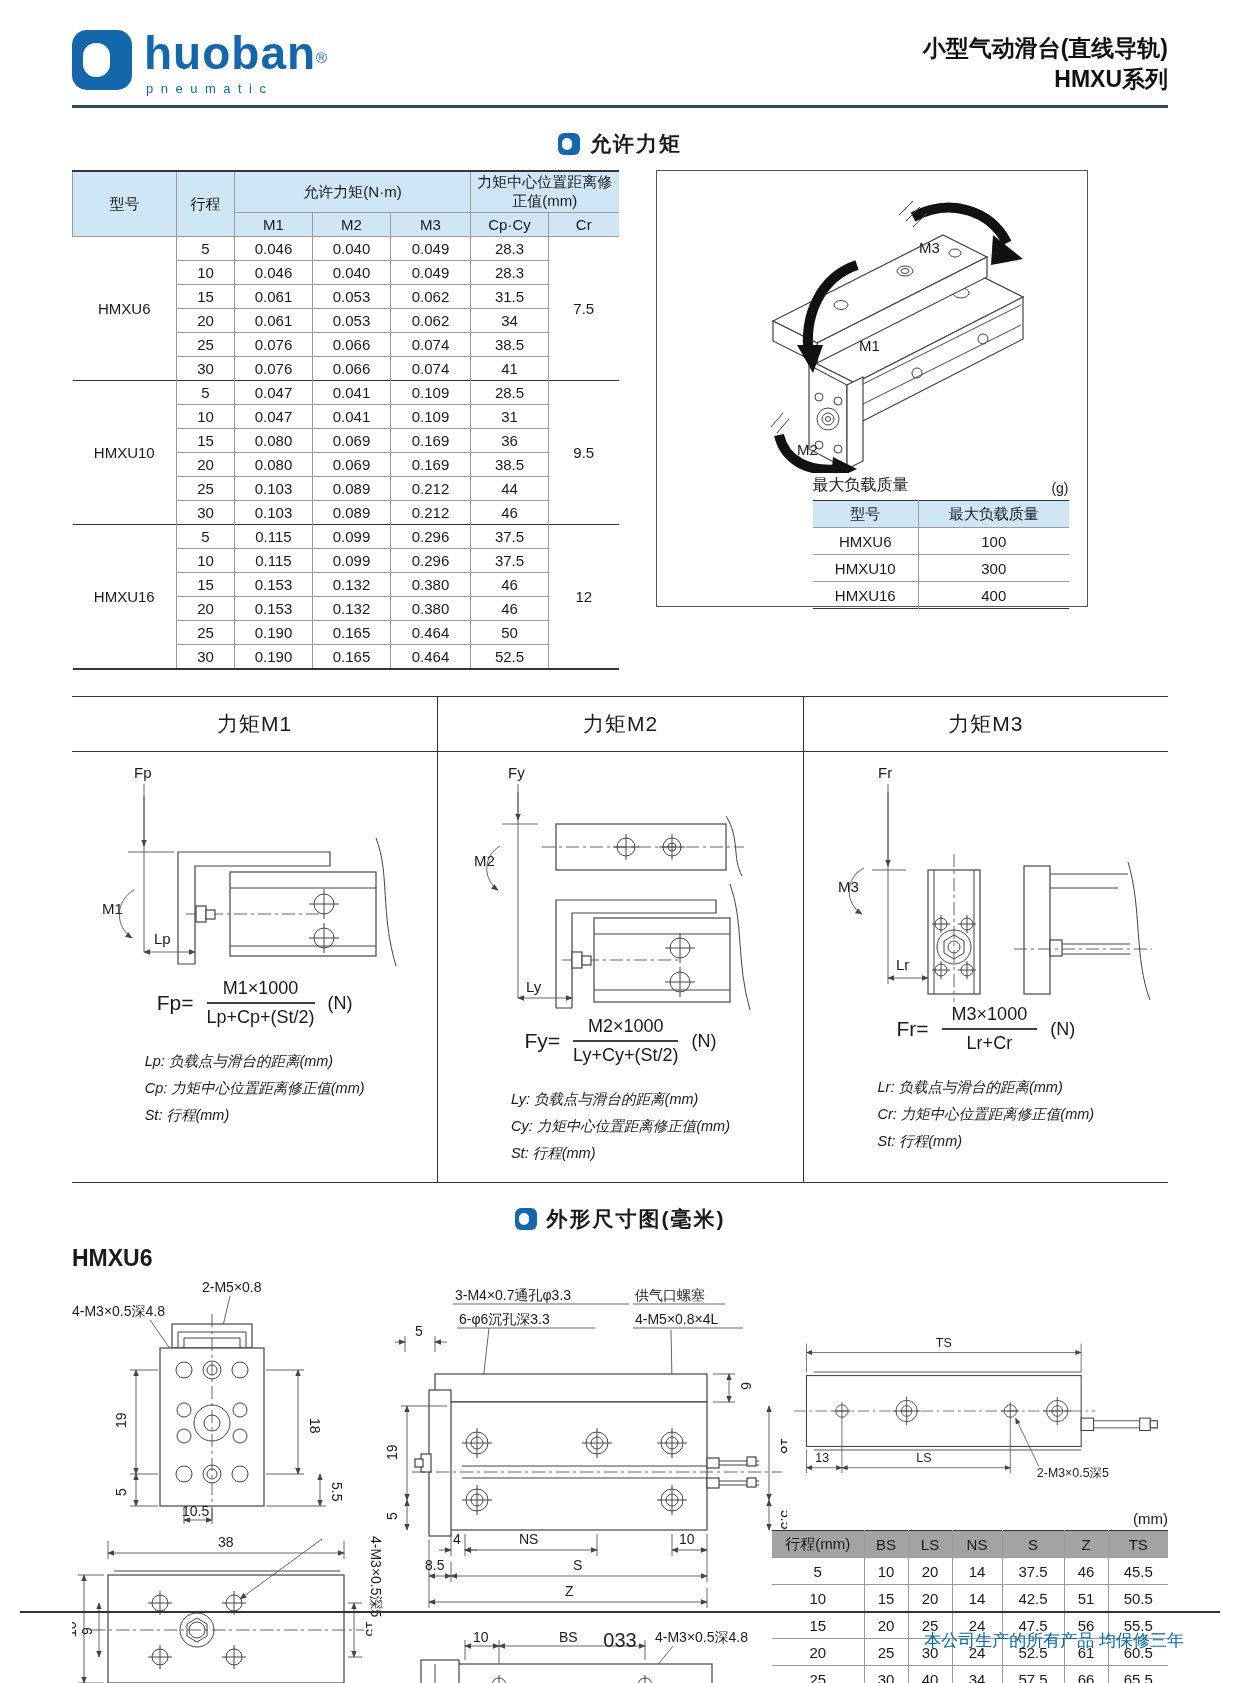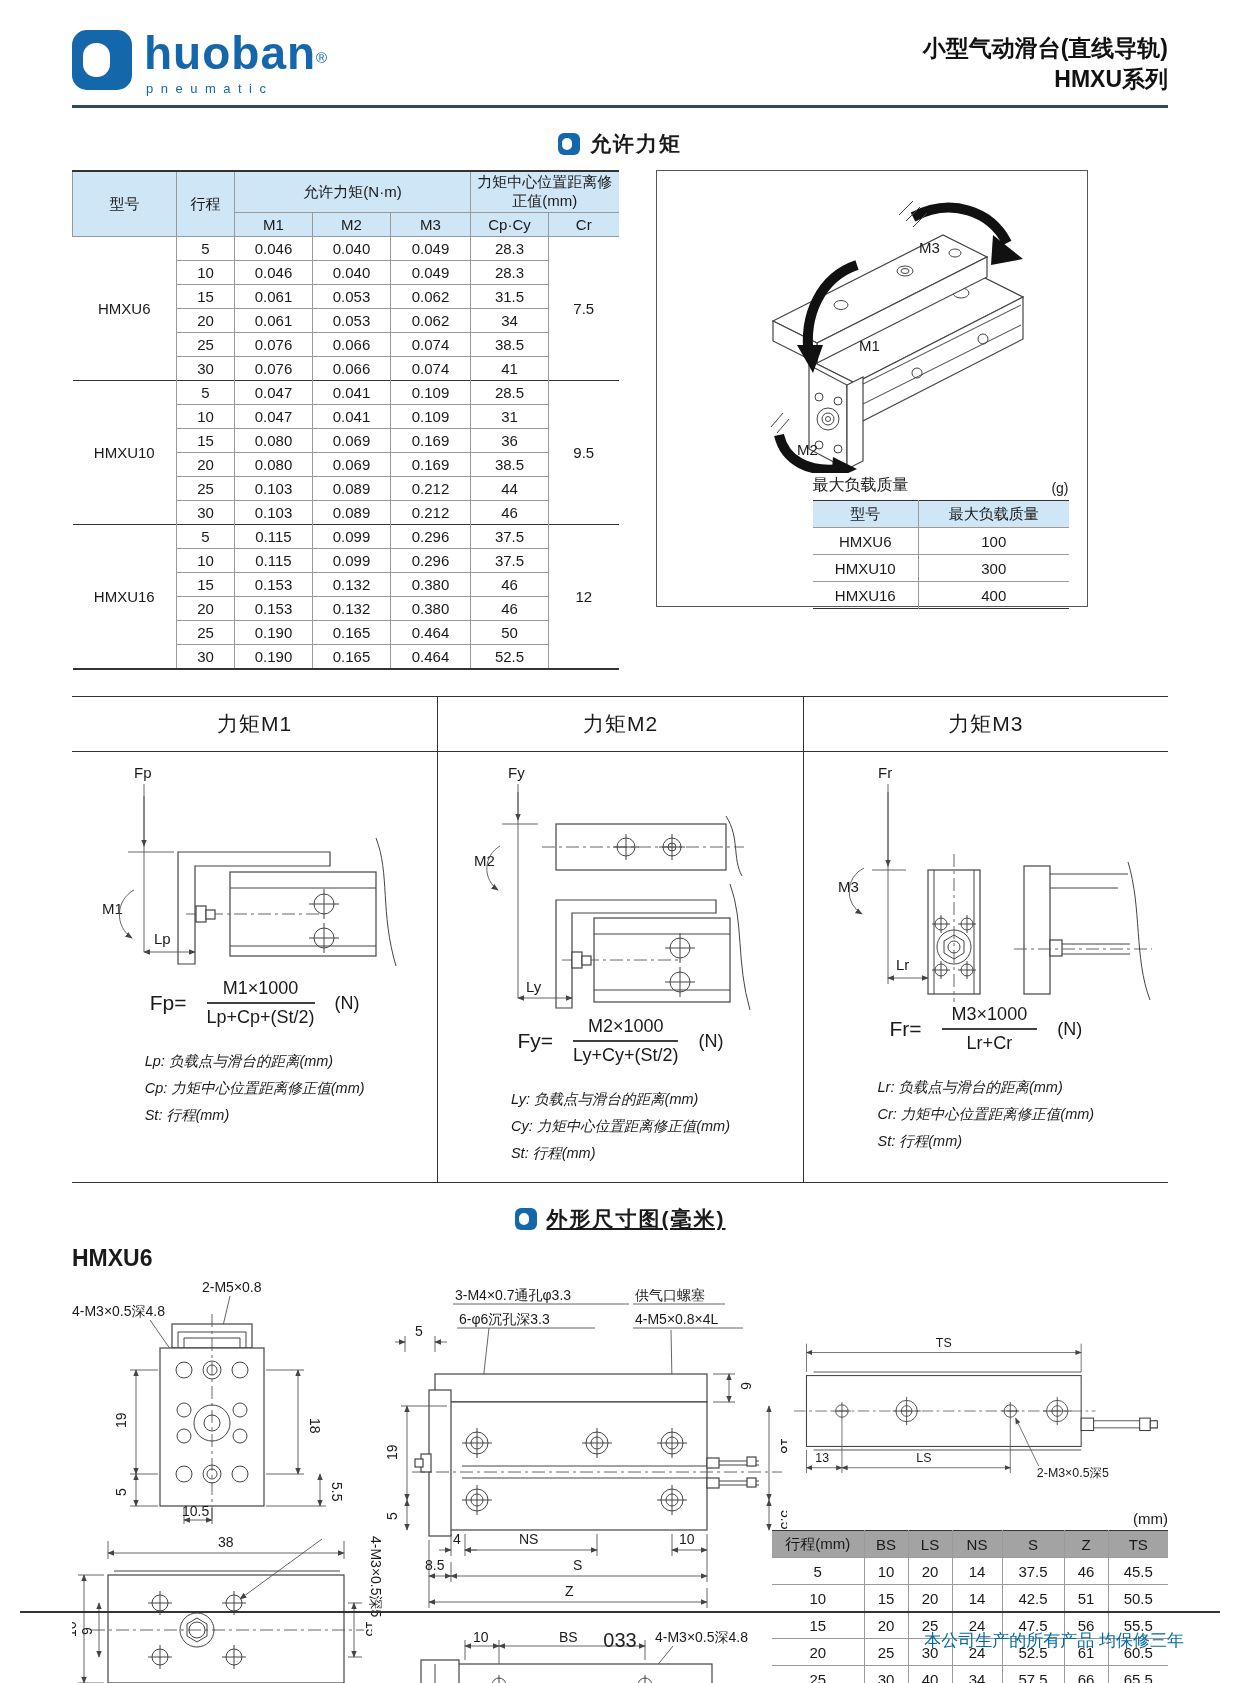--- a/index.html
+++ b/index.html
@@ -50,21 +50,21 @@
   .ltable tbody td{border-top:1px solid #9a9a9a;}
   .lwrap{width:256px;margin:2px 14px 0 auto;}
   .ltitle{display:flex;justify-content:space-between;align-items:flex-end;font-size:16px;margin-bottom:4px;}
   .lunit{font-size:14px;color:#222;}
 
   
   .moms{display:grid;grid-template-columns:1fr 1fr 1fr;border-top:1.5px solid #333;border-bottom:1.5px solid #333;margin-top:26px;}
   .mcol+.mcol{border-left:1px solid #333;}
   .mcol-h{text-align:center;font-size:21px;letter-spacing:1px;padding:13px 0;border-bottom:1px solid #333;}
   .mcol-b{padding:10px 6px 16px 6px;}
-  .formula{display:flex;align-items:center;justify-content:center;gap:20px;font-size:21px;margin-top:2px;}
+  .formula{display:flex;align-items:center;justify-content:center;gap:13px;font-size:21px;margin-top:2px;}
   .frac{display:inline-flex;flex-direction:column;text-align:center;font-size:18px;}
   .frac .num{border-bottom:2px solid #404040;padding:0 10px 3px 10px;}
   .frac .den{padding-top:3px;}
   .funit{font-size:18px;}
   .notes{width:fit-content;margin:20px auto 0 auto;font-size:14.5px;line-height:1.85;font-style:italic;}
 
   
   svg{display:block;}
   .oln{fill:#fff;stroke:#444;stroke-width:1.2;}
   .tln{fill:none;stroke:#444;stroke-width:1;}
@@ -542,21 +542,21 @@
         </div>
         <div class="notes">
           <div>Lr: 负载点与滑台的距离(mm)</div>
           <div>Cr: 力矩中心位置距离修正值(mm)</div>
           <div>St: 行程(mm)</div>
         </div>
       </div>
     </div>
   </div>
 
-  <div class="sec-h" style="text-decoration:underline;">
+  <div class="sec-h" style="">
     <div class="sec-ico"></div>
     <div class="sec-t">外形尺寸图(毫米)</div>
   </div>
   <div class="model-h">HMXU6</div>
 
   <div class="dwg">
 
     <svg class="abs" style="left:0;top:0" width="320" height="250" viewBox="0 0 320 250">
       <defs>
           <marker id="ae" viewBox="0 0 10 10" refX="9" refY="5" markerWidth="8" markerHeight="8" orient="auto-start-reverse">

